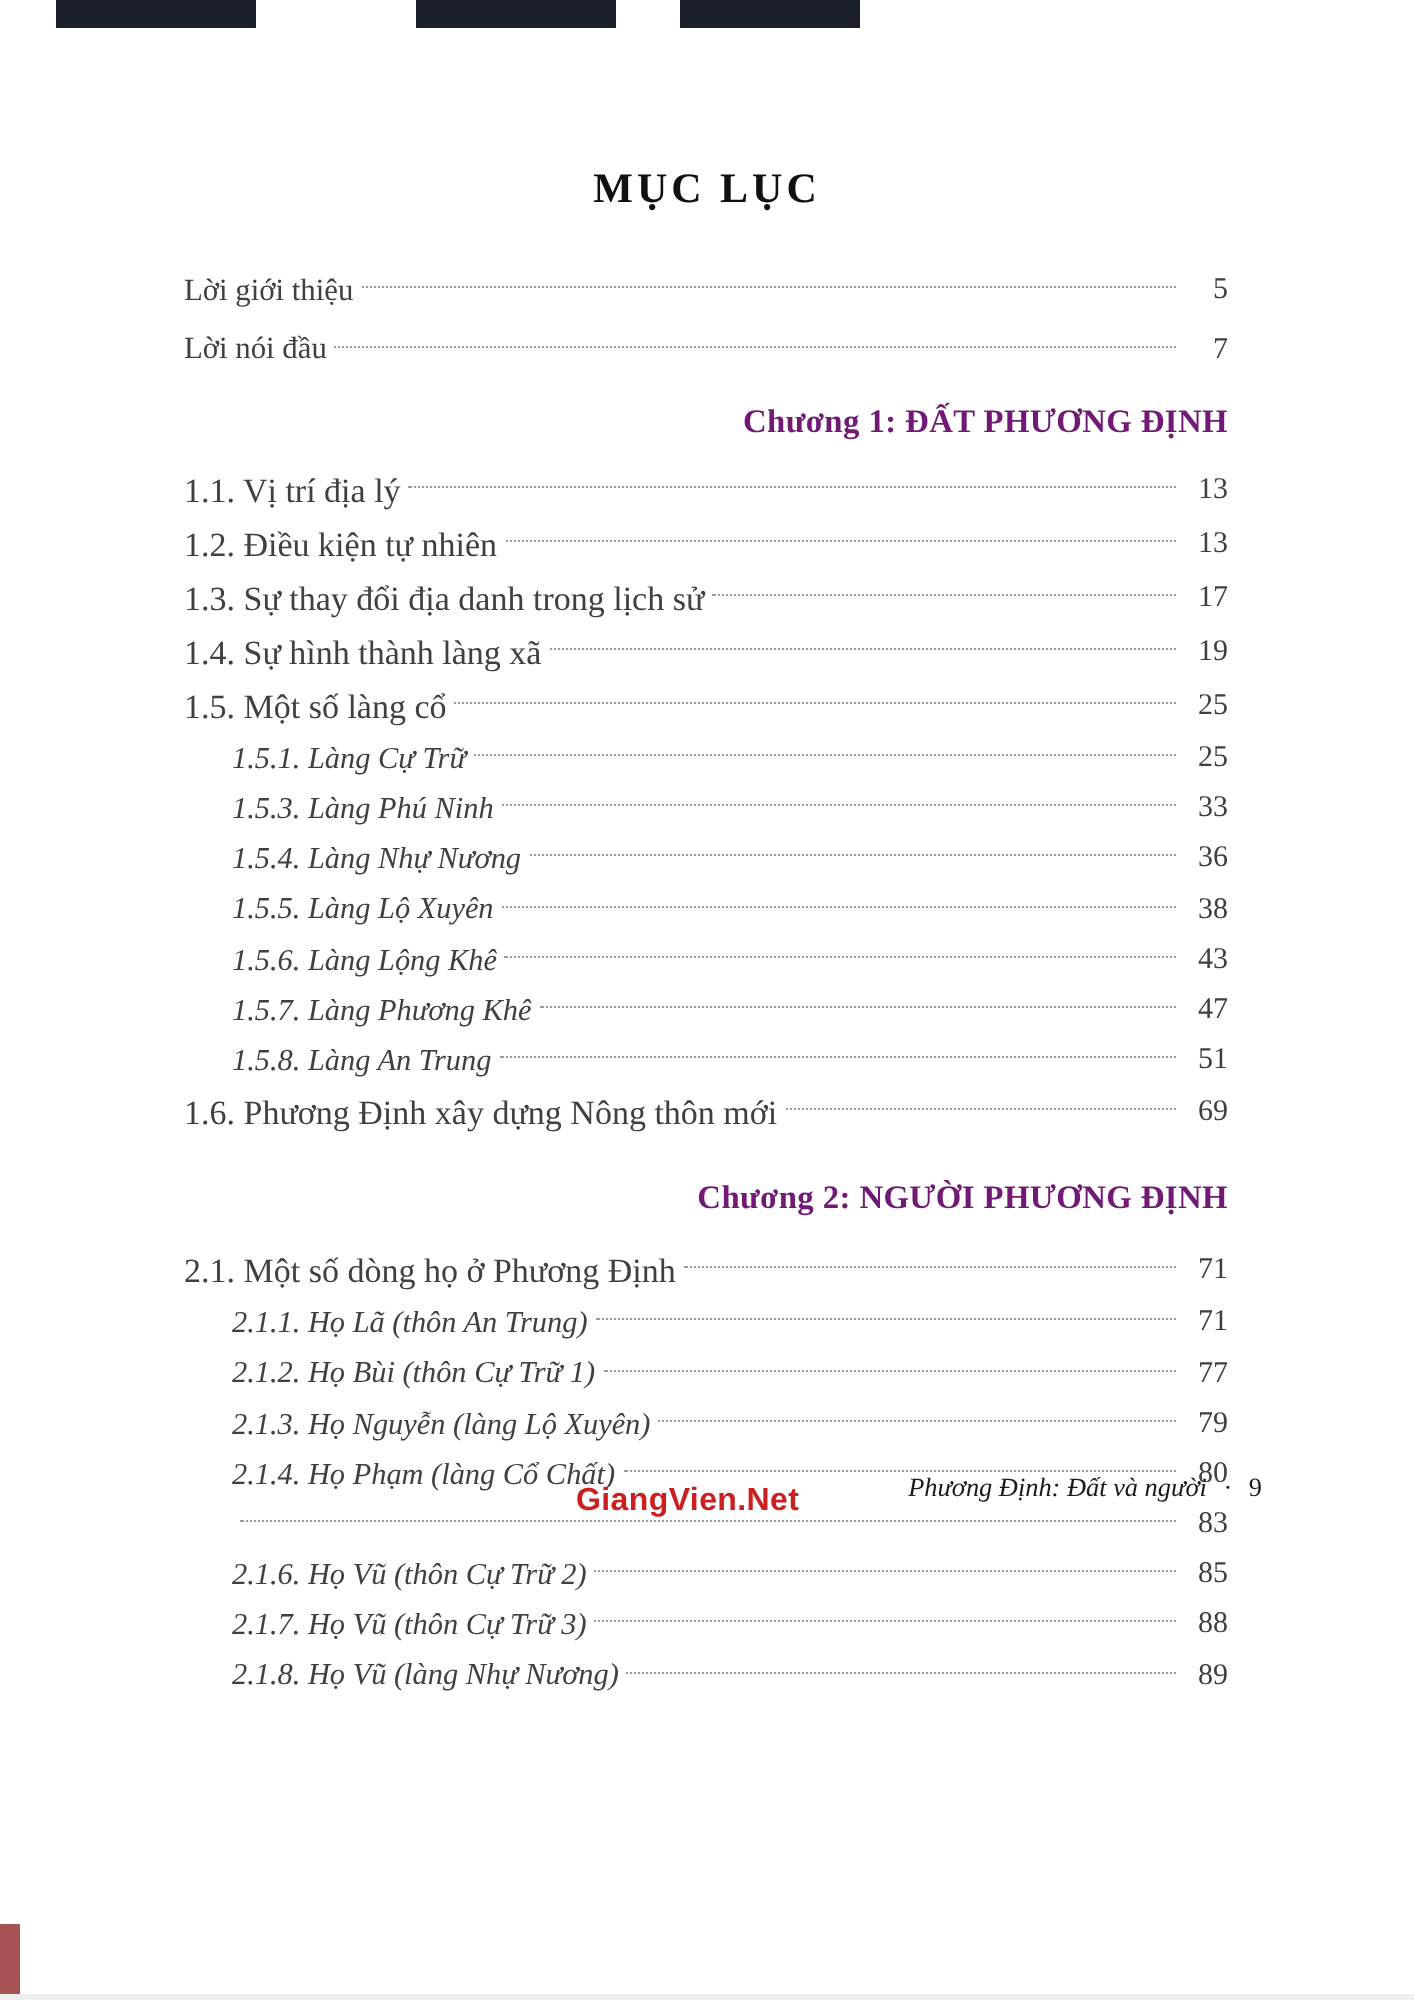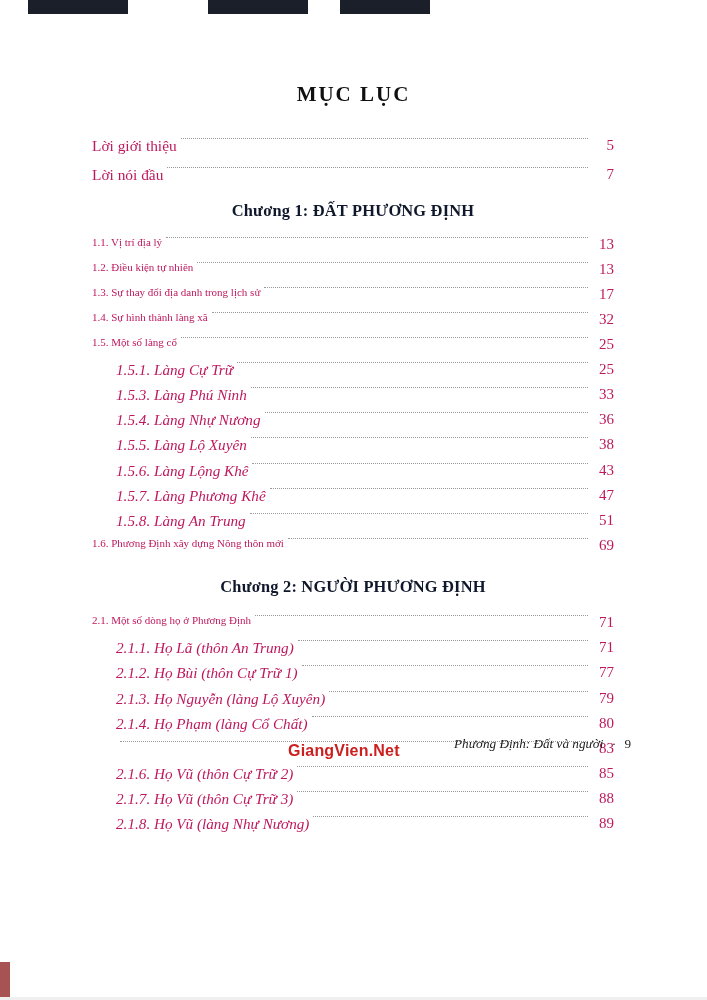--- a/index.html
+++ b/index.html
@@ -71,25 +71,25 @@
 
   .toc-list {
     position: absolute;
     top: 138px;
     left: 92px;
     width: 522px;
   }
 
   .row {
     display: flex;
-    align-items: flex-start;
+    align-items: center;
     font-size: 15.2px;
     line-height: 1.0;
     margin-bottom: 9px;
-    color: #be185d;
+    color: #404040;
   }
   .row .label { white-space: nowrap; }
   .row .dots {
     flex: 1 1 auto;
     border-bottom: 1px dotted #9a9a9a;
     margin: 0 4px 4px 4px;
     height: 1px;
     min-width: 8px;
   }
   .row .page-no {
@@ -97,38 +97,38 @@
     min-width: 22px;
     text-align: right;
     font-size: 15px;
   }
 
   
   .lvl-front { margin-bottom: 14px; }
   .lvl-front .label { font-size: 15.4px; }
 
   .lvl-1 { margin-bottom: 10px; }
-  .lvl-1 .label { font-size: 11px; }
+  .lvl-1 .label { font-size: 17px; }
 
   .lvl-2 {
     padding-left: 24px;
     margin-bottom: 10px;
   }
   .lvl-2 .label {
     font-style: italic;
     font-size: 15.2px;
   }
 
   .chapter {
-    text-align: center;
+    text-align: right;
     font-weight: bold;
     font-size: 16.4px;
     margin: 18px 0 16px 0;
     letter-spacing: .2px;
-    color: #0f172a;
+    color: #701a75;
   }
   .chapter.second { margin-top: 24px; margin-bottom: 18px; }
 
   .footer {
     position: absolute;
     bottom: 44px;
     left: 0;
     width: 707px;
     text-align: right;
     padding-right: 76px;
@@ -186,21 +186,21 @@
         <span class="page-no">13</span>
       </div>
       <div class="row lvl-1">
         <span class="label">1.3. Sự thay đổi địa danh trong lịch sử</span>
         <span class="dots"></span>
         <span class="page-no">17</span>
       </div>
       <div class="row lvl-1">
         <span class="label">1.4. Sự hình thành làng xã</span>
         <span class="dots"></span>
-        <span class="page-no">32</span>
+        <span class="page-no">19</span>
       </div>
       <div class="row lvl-1">
         <span class="label">1.5. Một số làng cổ</span>
         <span class="dots"></span>
         <span class="page-no">25</span>
       </div>
       <div class="row lvl-2">
         <span class="label">1.5.1. Làng Cự Trữ</span>
         <span class="dots"></span>
         <span class="page-no">25</span>

